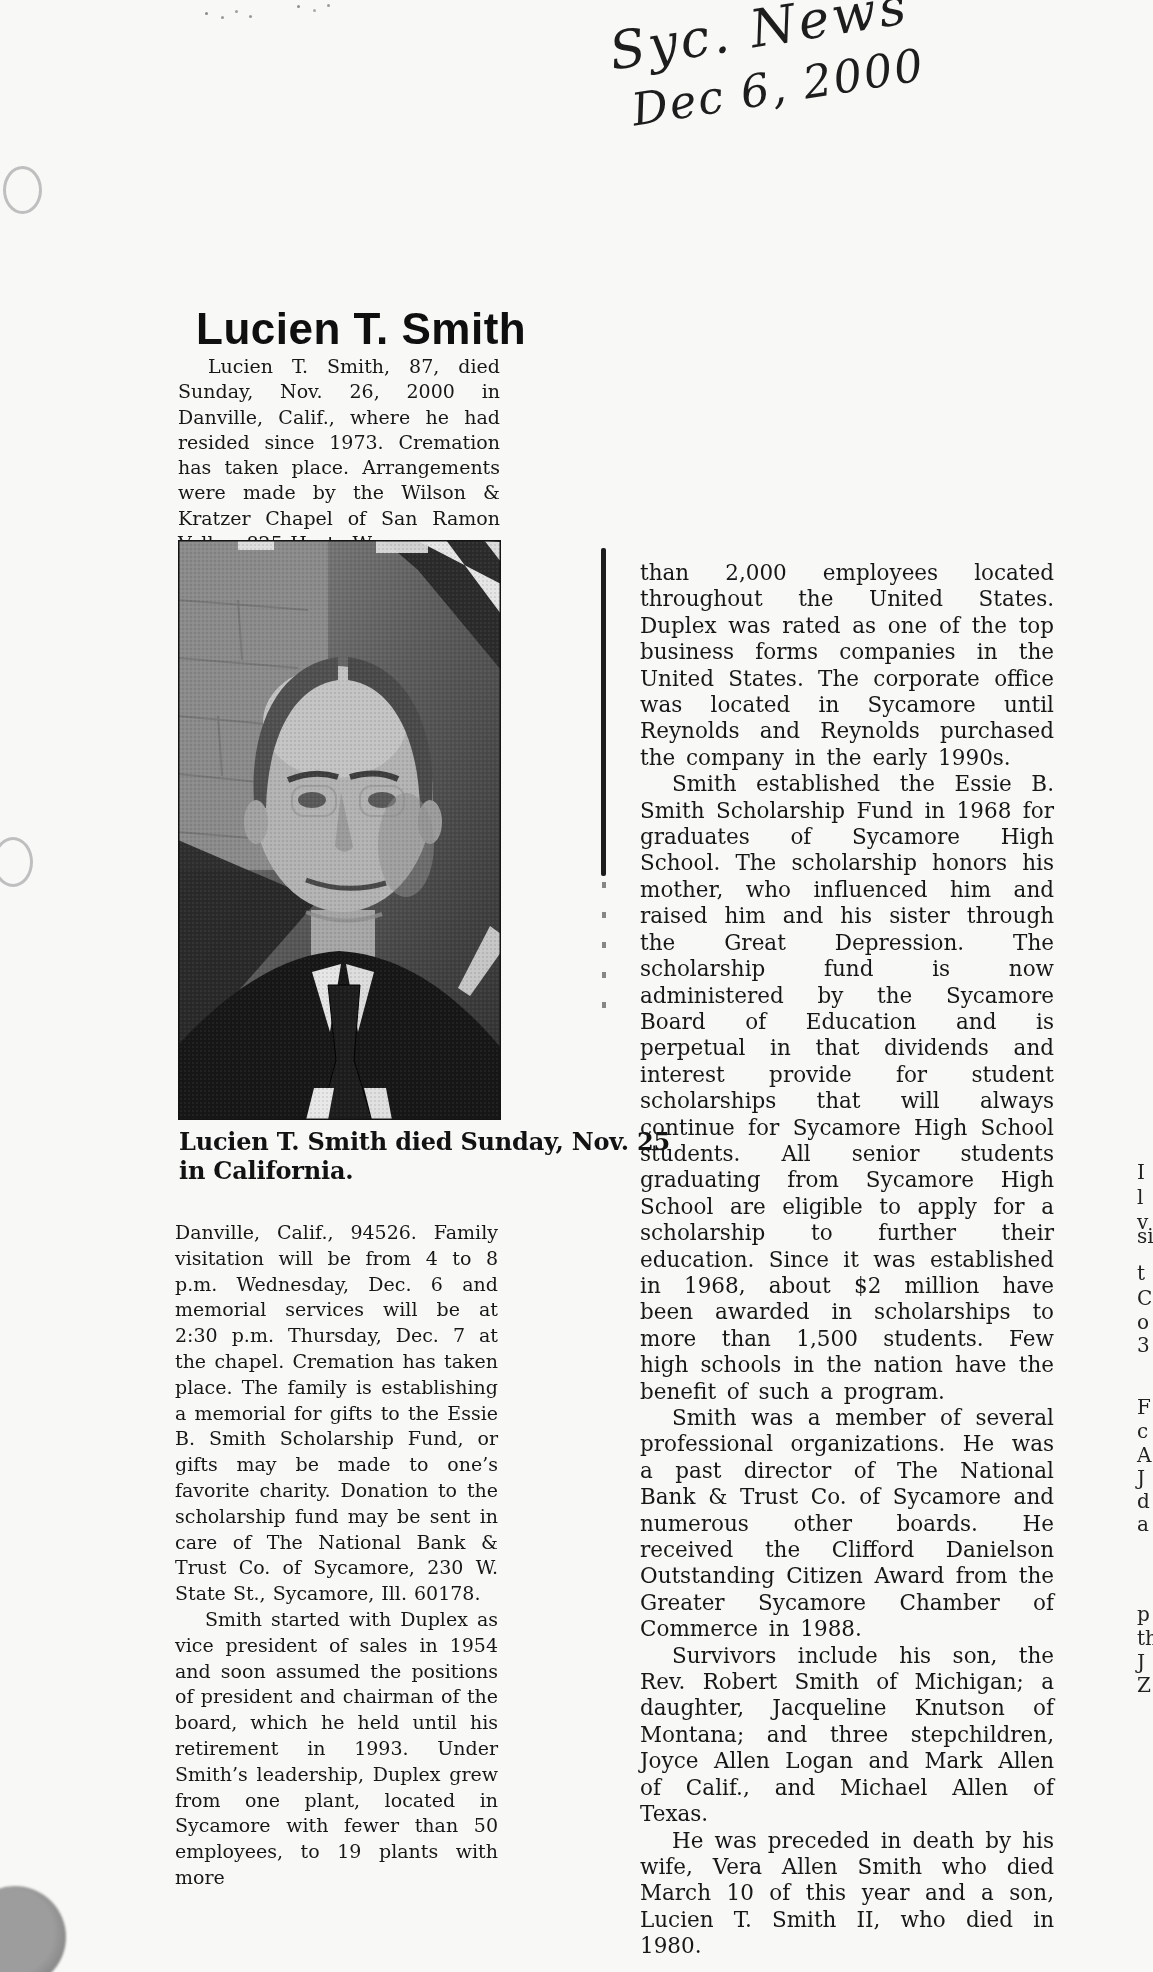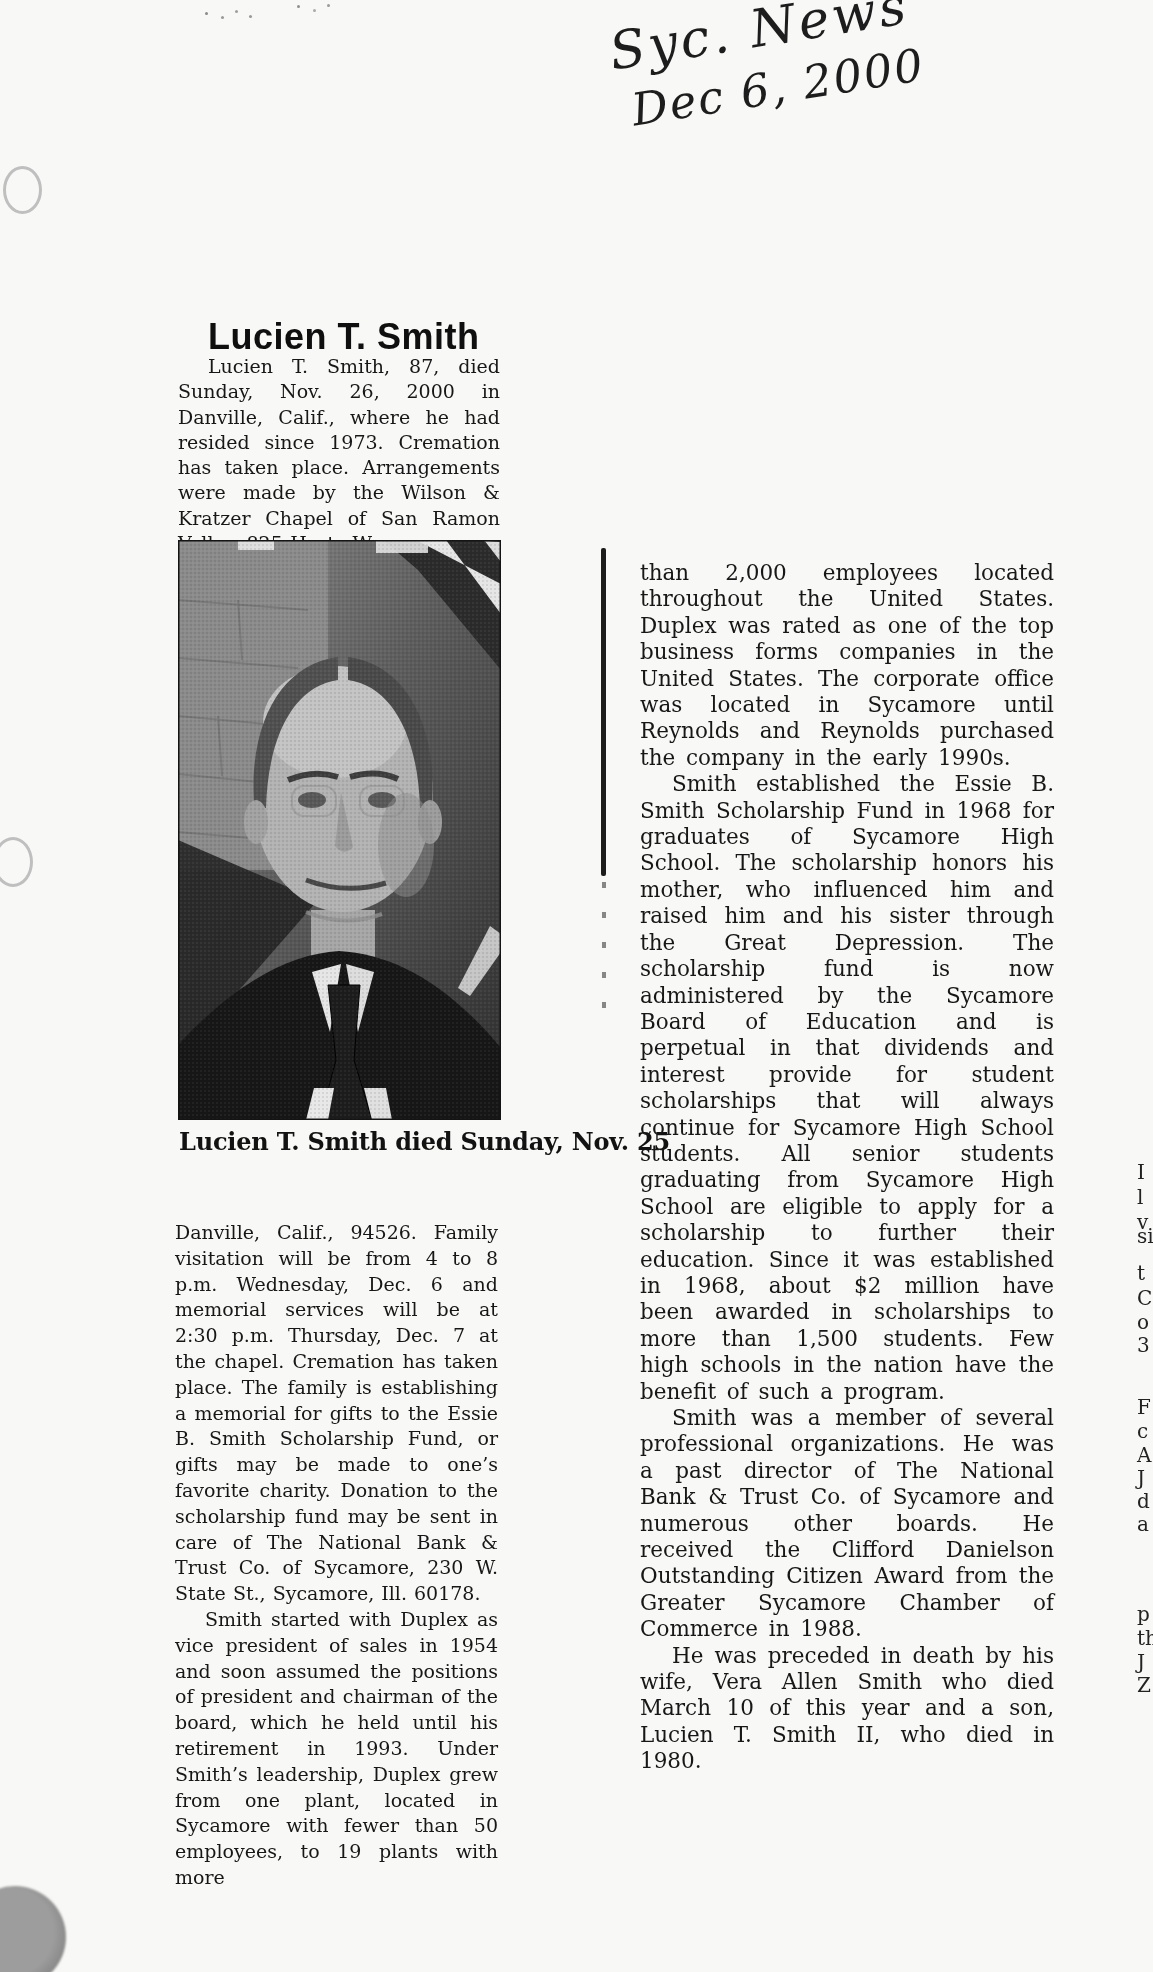--- a/index.html
+++ b/index.html
@@ -20,22 +20,22 @@
 
   
   .hole{position:absolute;border:3px solid #bfbfbf;border-radius:50%}
   .hole1{left:3px;top:166px;width:33px;height:42px}
   .hole2{left:-7px;top:837px;width:34px;height:44px}
   .corner-blot{position:absolute;left:-36px;top:1886px;width:102px;height:102px;border-radius:50%;
       background:radial-gradient(circle at 45% 45%,#9d9d9d 0 55%,#8a8a8a 72%,#bdbdbd 100%);
       filter:blur(1px)}
 
   
-  .headline{position:absolute;left:196px;top:304px;margin:12px;
-      font-family:"Liberation Sans",sans-serif;font-weight:700;font-size:36px;
+  .headline{position:absolute;left:196px;top:304px;margin:0;
+      font-family:"Liberation Sans",sans-serif;font-weight:700;font-size:44px;
       letter-spacing:.5px;color:#0f0f0f}
   .col{position:absolute;text-align:justify;color:#171717}
   .col p{margin:0;padding:0}
   .intro{left:178px;top:354px;width:322px;font-size:19px;line-height:25.3px;word-spacing:1.5px}
   .intro p{text-indent:30px}
   .left-col{left:175px;top:1220px;width:323px;font-size:19px;line-height:25.8px;word-spacing:1px}
   .left-col p{text-indent:30px}
   .left-col p:first-child{text-indent:0}
   .right-col{left:640px;top:560px;width:414px;font-size:21.5px;line-height:26.4px;word-spacing:4px}
   .right-col p{text-indent:32px}
@@ -136,34 +136,36 @@
         <polygon points="136,548 156,548 150,580 128,580" fill="#e8e8e8"></polygon>
         <polygon points="186,548 208,548 214,580 194,580" fill="#e0e0e0"></polygon>
       </g>
       <rect width="323" height="580" fill="url(#ht)"></rect>
       <rect x="0.5" y="0.5" width="322" height="579" fill="none" stroke="#141414" stroke-width="2"></rect>
     </svg>
   </figure>
 
   <div class="caption">
       <div>Lucien T. Smith died Sunday, Nov. 25</div>
+      <div>in California.</div>
     </div>
 
   <div class="col left-col">
       <p>Danville, Calif., 94526. Family visitation will be from 4 to 8 p.m. Wednesday, Dec. 6 and memorial services will be at 2:30 p.m. Thursday, Dec. 7 at the chapel. Cremation has taken place. The family is establishing a memorial for gifts to the Essie B. Smith Scholarship Fund, or gifts may be made to one’s favorite charity. Donation to the scholarship fund may be sent in care of The National Bank &amp; Trust Co. of Sycamore, 230 W. State St., Sycamore, Ill. 60178.</p>
       <p>Smith started with Duplex as vice president of sales in 1954 and soon assumed the positions of president and chairman of the board, which he held until his retirement in 1993. Under Smith’s leadership, Duplex grew from one plant, located in Sycamore with fewer than 50 employees, to 19 plants with more</p>
     </div>
 
   <div class="rule"></div>
   <div class="rule-dots"></div>
 
   <div class="col right-col">
       <p>than 2,000 employees located throughout the United States. Duplex was rated as one of the top business forms companies in the United States. The corporate office was located in Sycamore until Reynolds and Reynolds purchased the company in the early 1990s.</p>
       <p>Smith established the Essie B. Smith Scholarship Fund in 1968 for graduates of Sycamore High School. The scholarship honors his mother, who influenced him and raised him and his sister through the Great Depression. The scholarship fund is now administered by the Sycamore Board of Education and is perpetual in that dividends and interest provide for student scholarships that will always continue for Sycamore High School students. All senior students graduating from Sycamore High School are eligible to apply for a scholarship to further their education. Since it was established in 1968, about $2 million have been awarded in scholarships to more than 1,500 students. Few high schools in the nation have the benefit of such a program.</p>
       <p>Smith was a member of several professional organizations. He was a past director of The National Bank &amp; Trust Co. of Sycamore and numerous other boards. He received the Clifford Danielson Outstanding Citizen Award from the Greater Sycamore Chamber of Commerce in 1988.</p>
+      <p>Survivors include his son, the Rev. Robert Smith of Michigan; a daughter, Jacqueline Knutson of Montana; and three stepchildren, Joyce Allen Logan and Mark Allen of Calif., and Michael Allen of Texas.</p>
       <p>He was preceded in death by his wife, Vera Allen Smith who died March 10 of this year and a son, Lucien T. Smith II, who died in 1980.</p>
     </div>
 
   <div class="edge-fragments">
       <span style="top: 1160px;">I</span>
       <span style="top: 1185px;">l</span>
       <span style="top: 1210px;">v</span>
       <span style="top: 1224px;">si</span>
       <span style="top: 1261px;">t</span>
       <span style="top: 1286px;">C</span>

